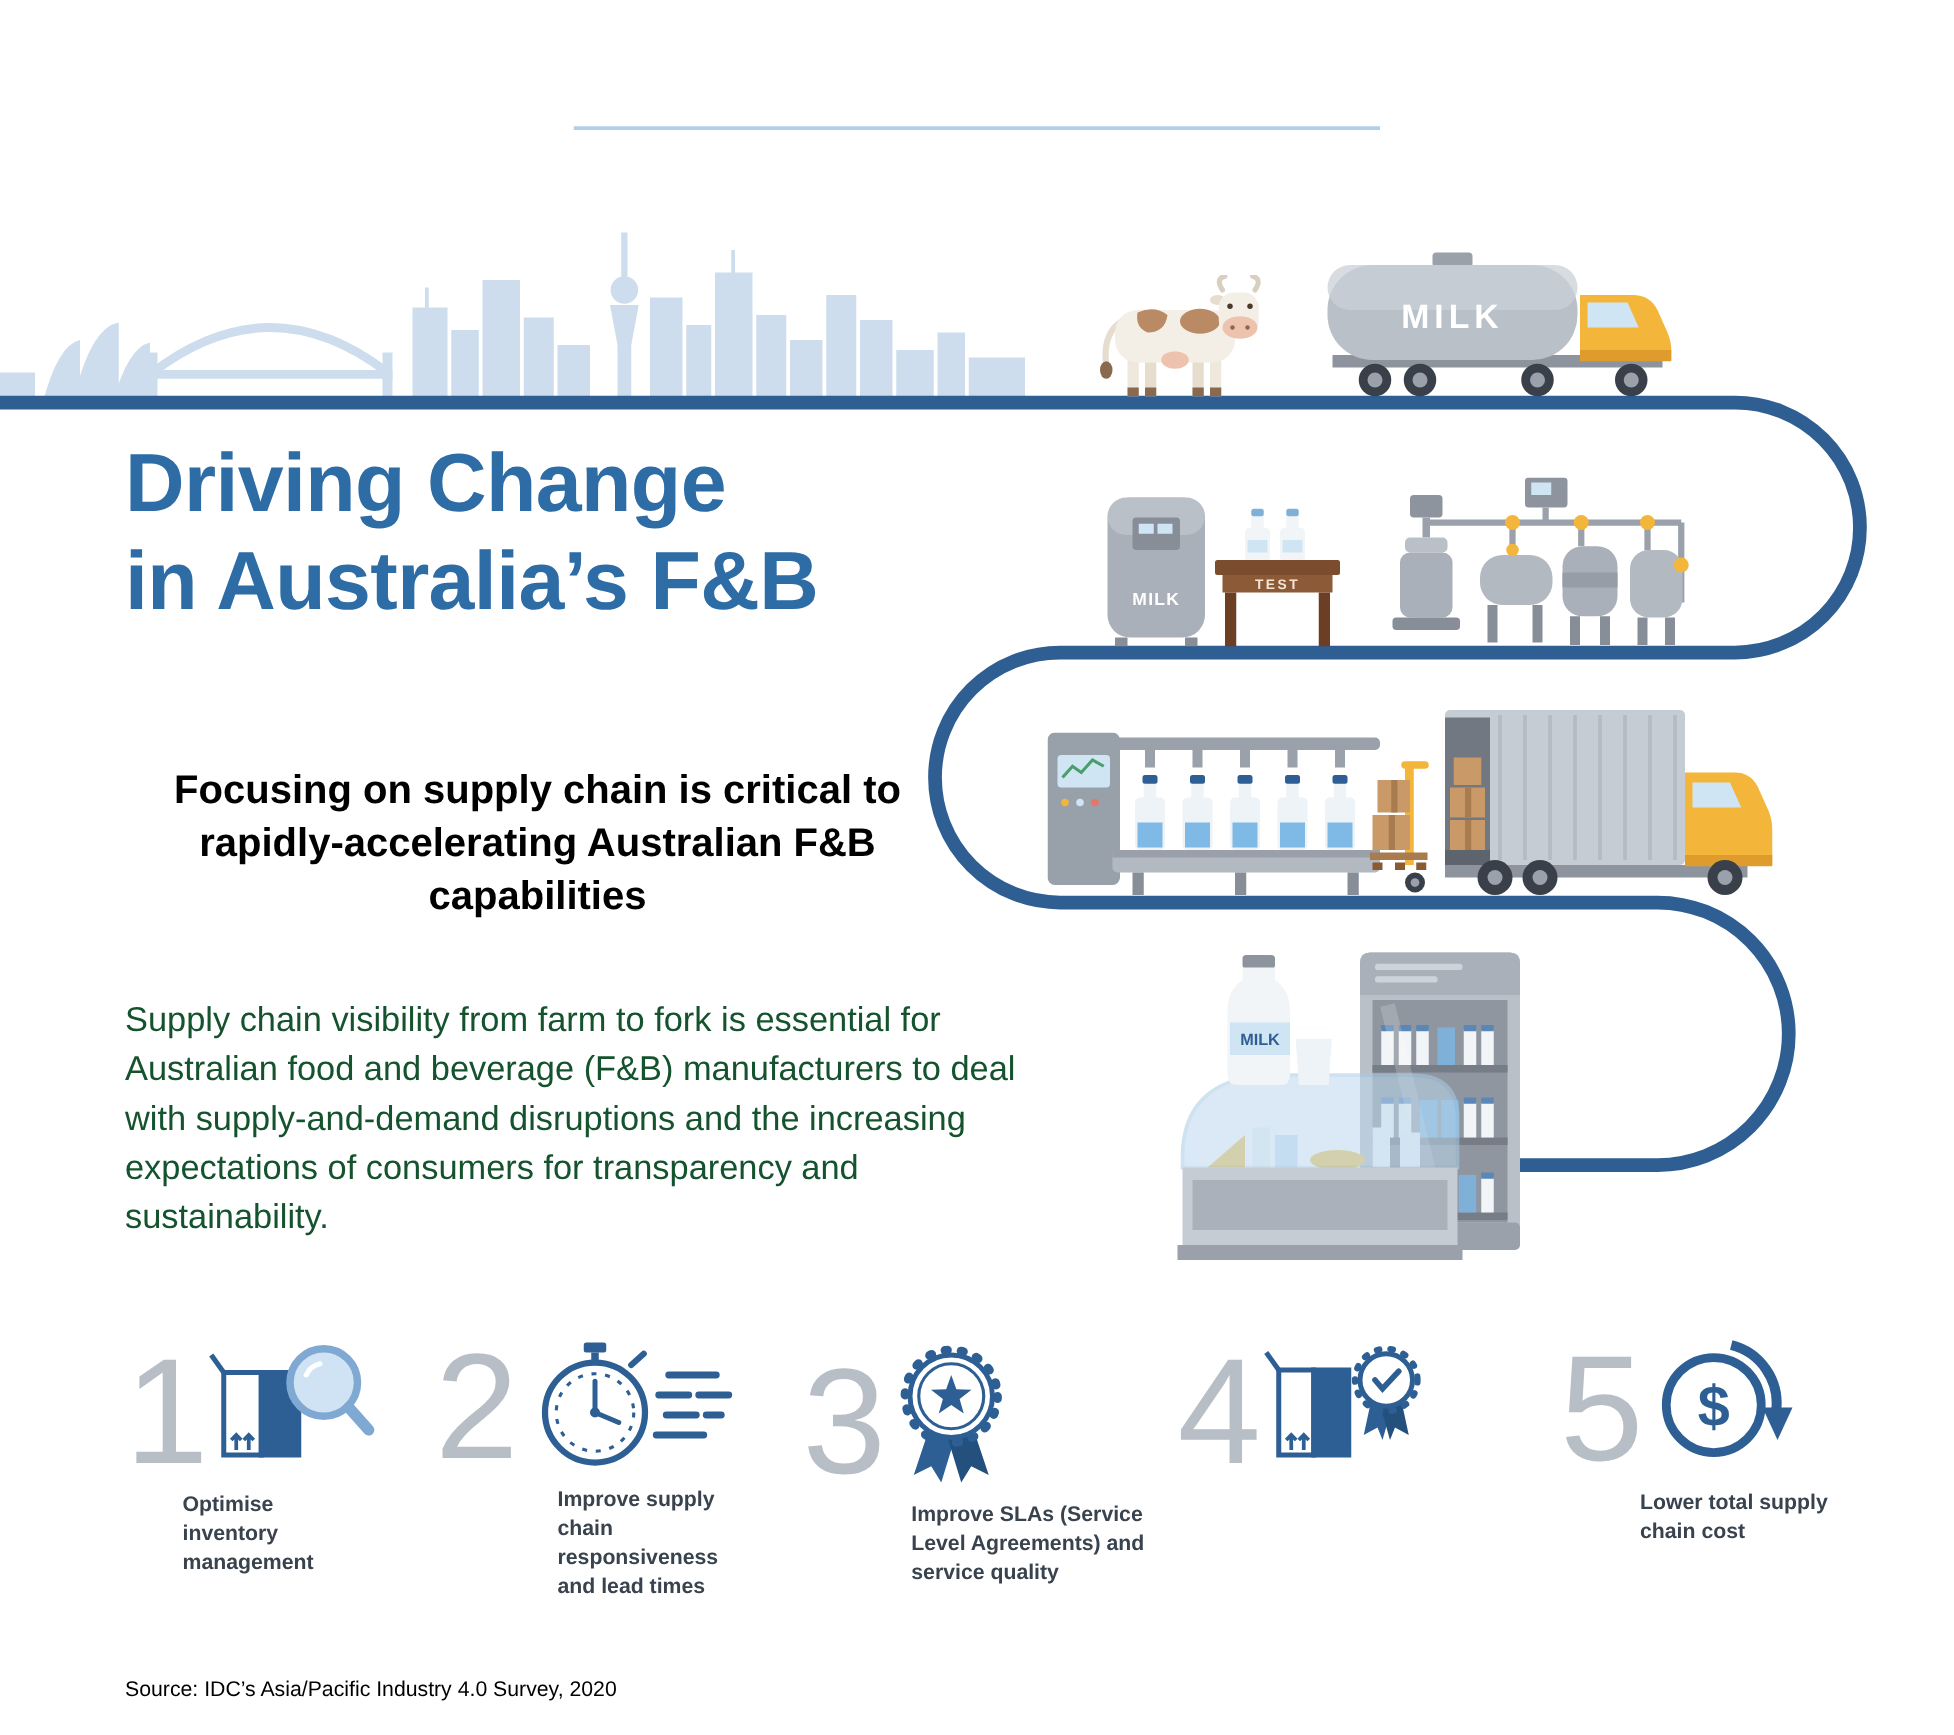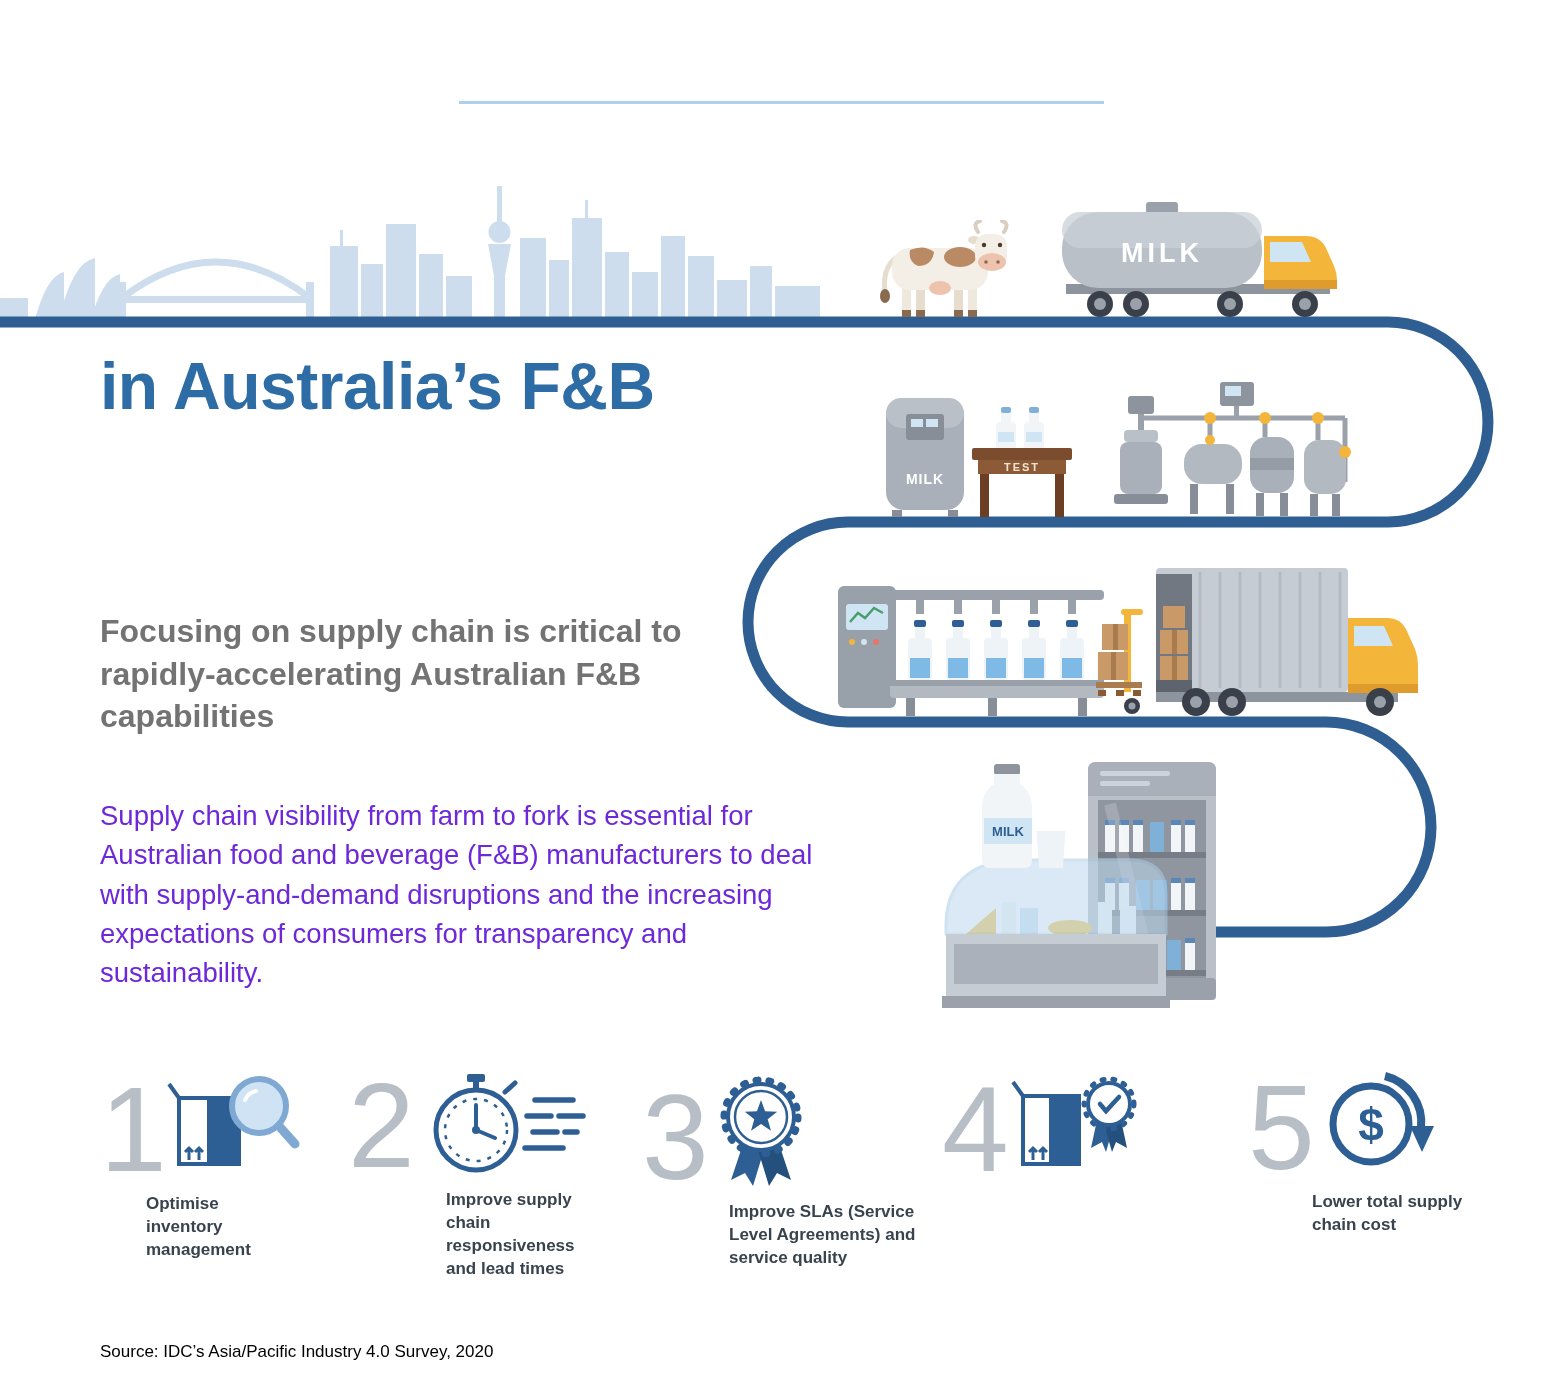--- a/index.html
+++ b/index.html
@@ -7,23 +7,23 @@
   .page{position:relative;width:1563px;height:1388px;background:#ffffff;overflow:hidden;}
   .abs{position:absolute;}
   svg text{font-family:"Liberation Sans",sans-serif;}
 
   .header-text{position:absolute;top:62px;left:0;width:100%;text-align:center;
     font-size:24px;color:#333c45;}
   .header-rule{position:absolute;top:101px;left:459px;width:645px;height:3px;background:#aed0ea;}
 
   .title{position:absolute;left:100px;top:348px;color:#2e6ca6;font-size:66px;
     font-weight:bold;line-height:1.18;letter-spacing:-0.5px;}
-  .subtitle{position:absolute;left:100px;top:610px;width:660px;color:#737373;
-    font-size:32px;font-weight:bold;line-height:1.33;}
-  .body-text{position:absolute;left:100px;top:796px;width:748px;color:#6d28d9;
+  .subtitle{position:absolute;left:100px;top:610px;width:660px;color:#000000;
+    font-size:32px;font-weight:bold;line-height:1.33;text-align:center;}
+  .body-text{position:absolute;left:100px;top:796px;width:748px;color:#14532d;
     font-size:27.5px;line-height:1.43;}
 
   .benefit{position:absolute;top:1072px;}
   .benefit-top{display:flex;align-items:flex-end;}
   .benefit-number{font-size:120px;line-height:0.84;color:#b7bec6;font-weight:400;}
   .benefit-label{margin-top:13px;font-size:17px;font-weight:bold;color:#39434e;line-height:1.35;}
 
   .source{position:absolute;left:100px;top:1342px;font-size:17px;color:#000000;}
 </style>
 </head>
@@ -333,20 +333,21 @@
 
     <rect x="56" y="8" width="26" height="11" rx="3" fill="#8d949d"></rect>
     <path d="M56 18 h26 v10 q12 8 12 24 v52 q0 8 -8 8 h-34 q-8 0 -8 -8 v-52 q0 -16 12 -24 Z" fill="#f2f5f7"></path>
     <rect x="46" y="62" width="48" height="26" fill="#cfe5f4"></rect>
     <text x="70" y="80" font-size="13" font-weight="bold" fill="#2e5e93" text-anchor="middle">MILK</text>
     <path d="M98 66 h30 l-3 46 h-24 Z" fill="#eef3f7"></path>
     <rect x="98" y="66" width="30" height="9" fill="#ffffff"></rect>
   </svg>
 
   <div class="title">
+    <div>Driving Change</div>
     <div>in Australia’s F&amp;B</div>
   </div>
   <div class="subtitle">Focusing on supply chain is critical to rapidly-accelerating Australian F&amp;B capabilities</div>
   <div class="body-text">Supply chain visibility from farm to fork is essential for Australian food and beverage (F&amp;B) manufacturers to deal with supply-and-demand disruptions and the increasing expectations of consumers for transparency and sustainability.</div>
 
   <div class="benefit" style="left:100px">
     <div class="benefit-top">
       <span class="benefit-number">1</span>
       <svg width="135" height="108" viewBox="0 0 135 108">
         <g stroke="#2d5f94" stroke-width="4" fill="none">

